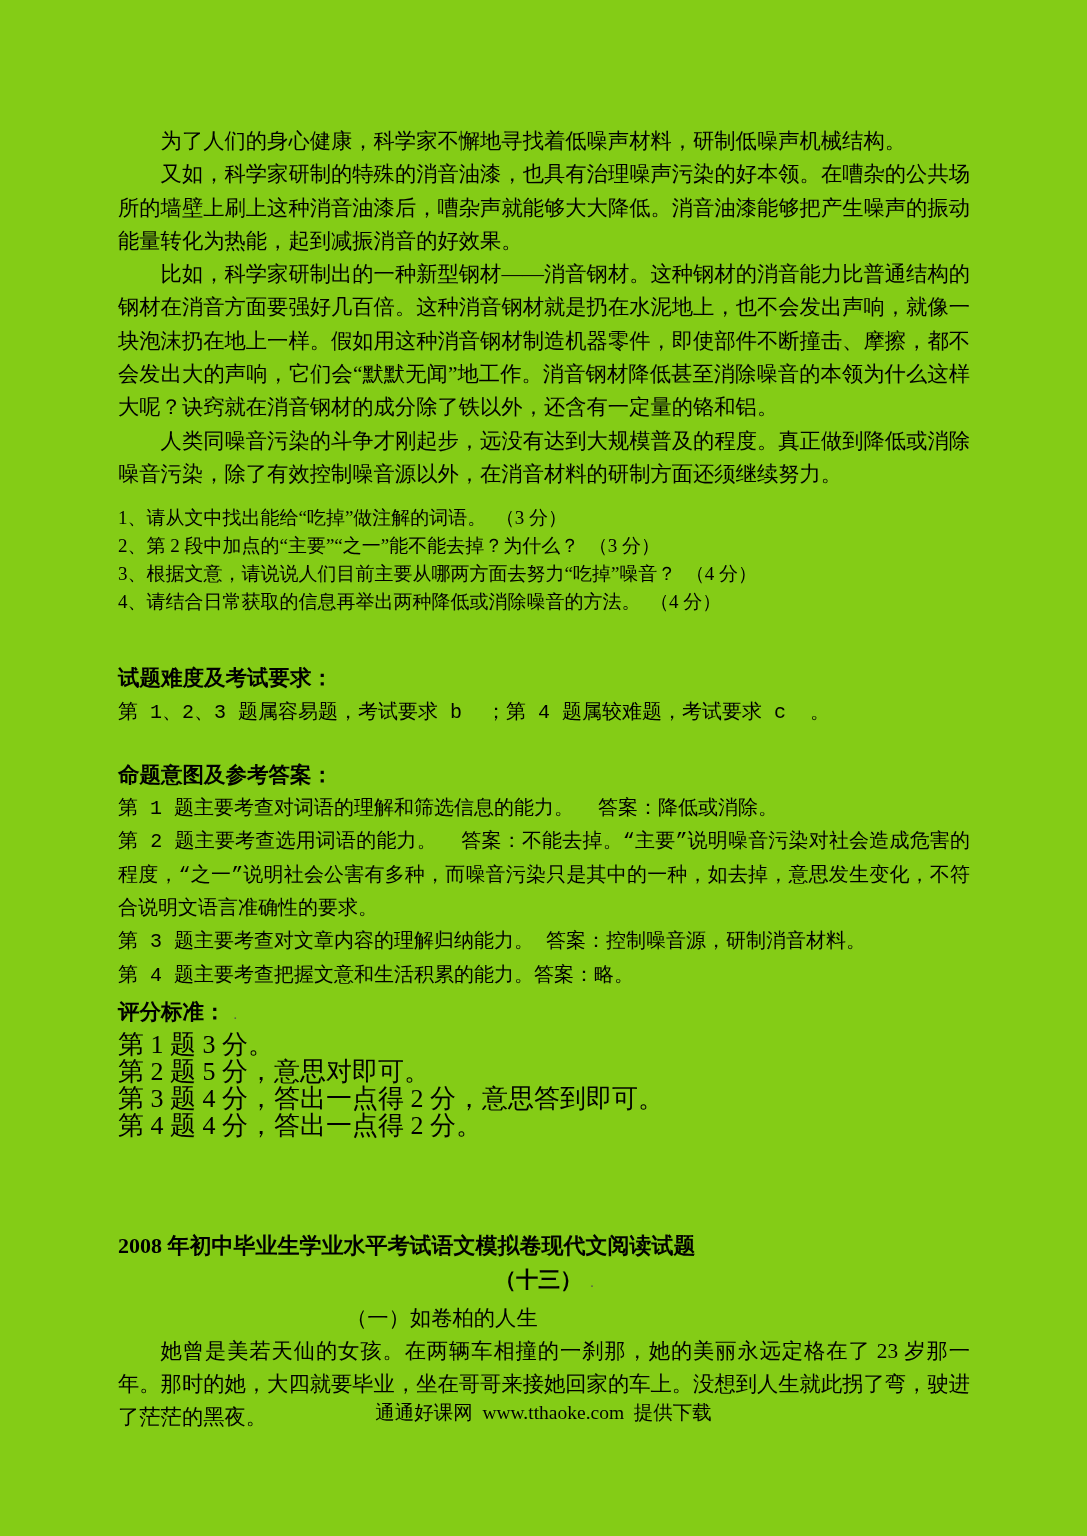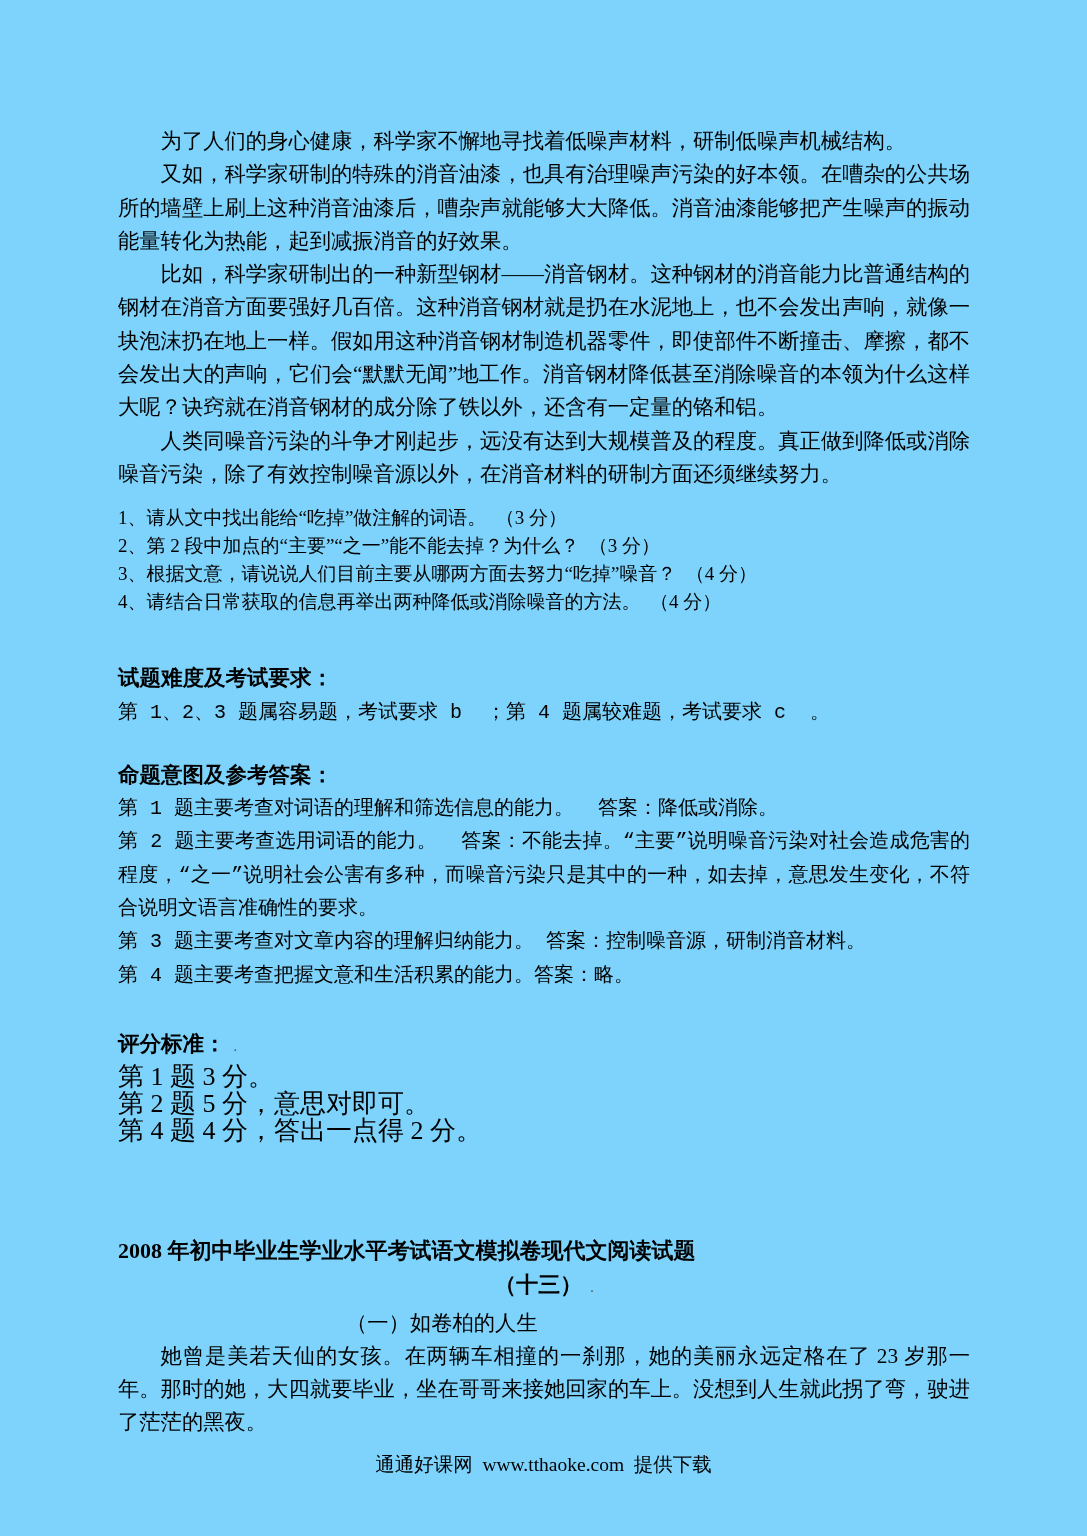--- a/index.html
+++ b/index.html
@@ -5,21 +5,21 @@
   html, body {
     margin: 0;
     padding: 0;
     background: #ffffff;
   }
   .page {
     position: relative;
     width: 1087px;
     height: 1536px;
     margin: 0 auto;
-    background: #7dd3fc;
+    background: #84cc16;
     color: #000000;
     font-family: "Liberation Serif", "DejaVu Serif", serif;
     box-sizing: border-box;
     padding: 125px 117px 0 118px;
     overflow: hidden;
   }
   .t { white-space: pre-wrap; }
   .para {
     margin: 0;
     font-size: 21.3px;
@@ -30,21 +30,21 @@
   }
   .questions { margin-top: 13px; }
   .q-line {
     margin: 0;
     font-size: 19px;
     line-height: 28px;
     white-space: pre-wrap;
   }
   .section-difficulty { margin-top: 46px; }
   .section-intent    { margin-top: 30px; }
-  .section-scoring   { margin-top: 36px; }
+  .section-scoring   { margin-top: 4px; }
   .sec-heading {
     margin: 0;
     font-size: 21.5px;
     line-height: 33.3px;
     font-weight: bold;
     white-space: pre-wrap;
   }
   .sec-line {
     margin: 0;
     font-size: 20px;
@@ -85,21 +85,21 @@
   .part-title {
     margin: 3px 0 0 228px;
     font-size: 21.3px;
     line-height: 33.3px;
     white-space: pre-wrap;
   }
   .footer {
     position: absolute;
     left: 0;
     right: 0;
-    top: 1452px;
+    top: 1400px;
     text-align: center;
     font-size: 19.5px;
     line-height: 26px;
     white-space: pre-wrap;
   }
 </style>
 </head>
 <body>
 
 <div class="page">
@@ -128,20 +128,21 @@
     <p class="sec-line">第 1 题主要考查对词语的理解和筛选信息的能力。  答案：降低或消除。</p>
     <p class="sec-line">第 2 题主要考查选用词语的能力。  答案：不能去掉。“主要”说明噪音污染对社会造成危害的程度，“之一”说明社会公害有多种，而噪音污染只是其中的一种，如去掉，意思发生变化，不符合说明文语言准确性的要求。</p>
     <p class="sec-line">第 3 题主要考查对文章内容的理解归纳能力。 答案：控制噪音源，研制消音材料。</p>
     <p class="sec-line">第 4 题主要考查把握文意和生活积累的能力。答案：略。</p>
   </div>
 
   <div class="section-scoring">
     <p class="sec-heading"><span class="t">评分标准：</span><span class="stray-dot">.</span></p>
     <p class="scoring-line">第 1 题 3 分。</p>
     <p class="scoring-line">第 2 题 5 分，意思对即可。</p>
+    <p class="scoring-line">第 3 题 4 分，答出一点得 2 分，意思答到即可。</p>
     <p class="scoring-line">第 4 题 4 分，答出一点得 2 分。</p>
   </div>
 
   <div class="exam-block">
     <p class="exam-title">2008 年初中毕业生学业水平考试语文模拟卷现代文阅读试题</p>
     <p class="exam-volume"><span class="t">（十三）</span><span class="stray-dot">.</span></p>
     <p class="part-title">（一）如卷柏的人生</p>
     <p class="para">她曾是美若天仙的女孩。在两辆车相撞的一刹那，她的美丽永远定格在了 23 岁那一年。那时的她，大四就要毕业，坐在哥哥来接她回家的车上。没想到人生就此拐了弯，驶进了茫茫的黑夜。</p>
   </div>
 

